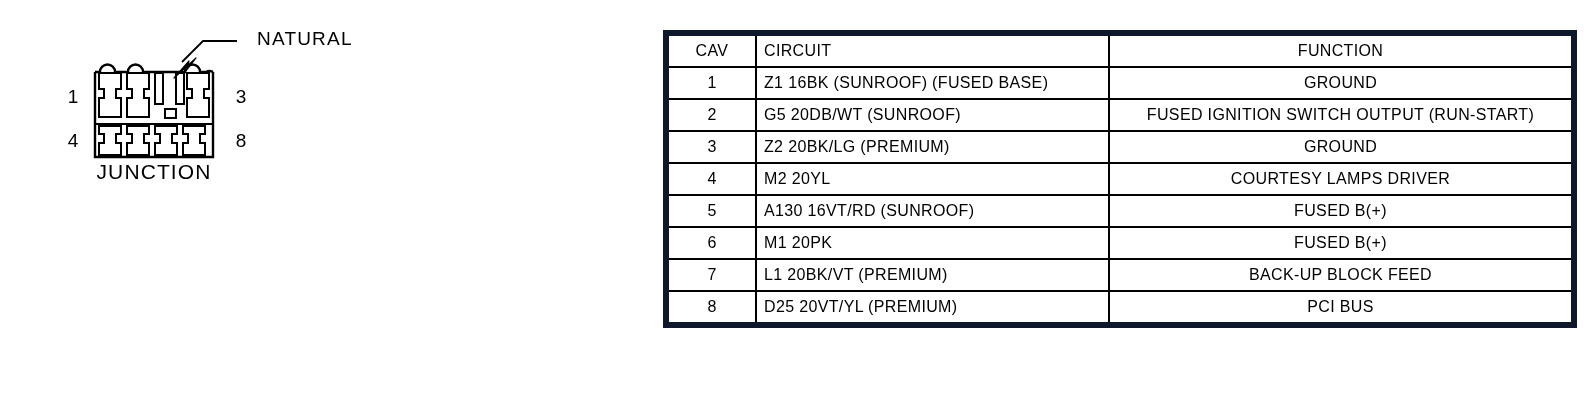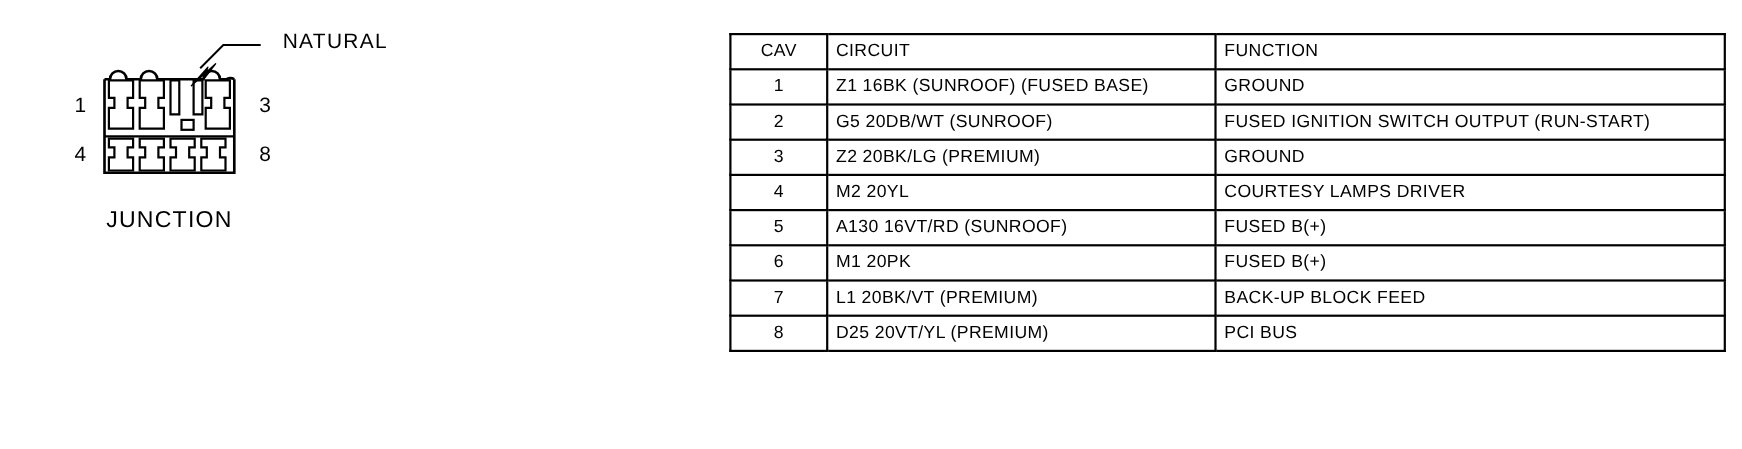--- a/index.html
+++ b/index.html
@@ -55,58 +55,58 @@
   #pin-label-8 { left: 230px; top: 130px; }
 
   .fig-caption {
     position: absolute;
     width: 260px;
     left: 24px;
     text-align: center;
     font-size: 21px;
     letter-spacing: 1.1px;
   }
-  #caption-line-1 { top: 188px; }
+  #caption-line-1 { top: 160px; }
   #caption-line-2 { top: 204px; }
 
   
   #pinout-block {
     position: absolute;
     left: 663px;
     top: 30px;
     width: 856px;
   }
   #table-title {
     font-size: 17px;
     letter-spacing: 0.9px;
     text-align: center;
     margin-bottom: 9px;
     white-space: nowrap;
   }
   #pinout-table {
     border-collapse: collapse;
     width: 856px;
     table-layout: fixed;
-    border: 1px solid #0f172a;
+    border: 6px solid #0f172a;
   }
   #pinout-table td,
   #pinout-table th {
     border: 2px solid #000;
     height: 30px;
     font-size: 16px;
     font-weight: 400;
     letter-spacing: 0.35px;
     padding: 0 7px;
     line-height: 1.05;
     white-space: nowrap;
     overflow: hidden;
   }
   .col-cav      { width: 72px;  text-align: center; }
   .col-circuit  { width: 337px; text-align: left; }
-  .col-function { width: 447px; text-align: left; }
+  .col-function { width: 447px; text-align: center; }
   thead .col-circuit,
   thead .col-function { }
 </style>
 </head>
 <body>
 
 <div id="connector-figure">
 
   <svg id="connector-svg" width="420" height="250" viewBox="0 0 420 250">
 

